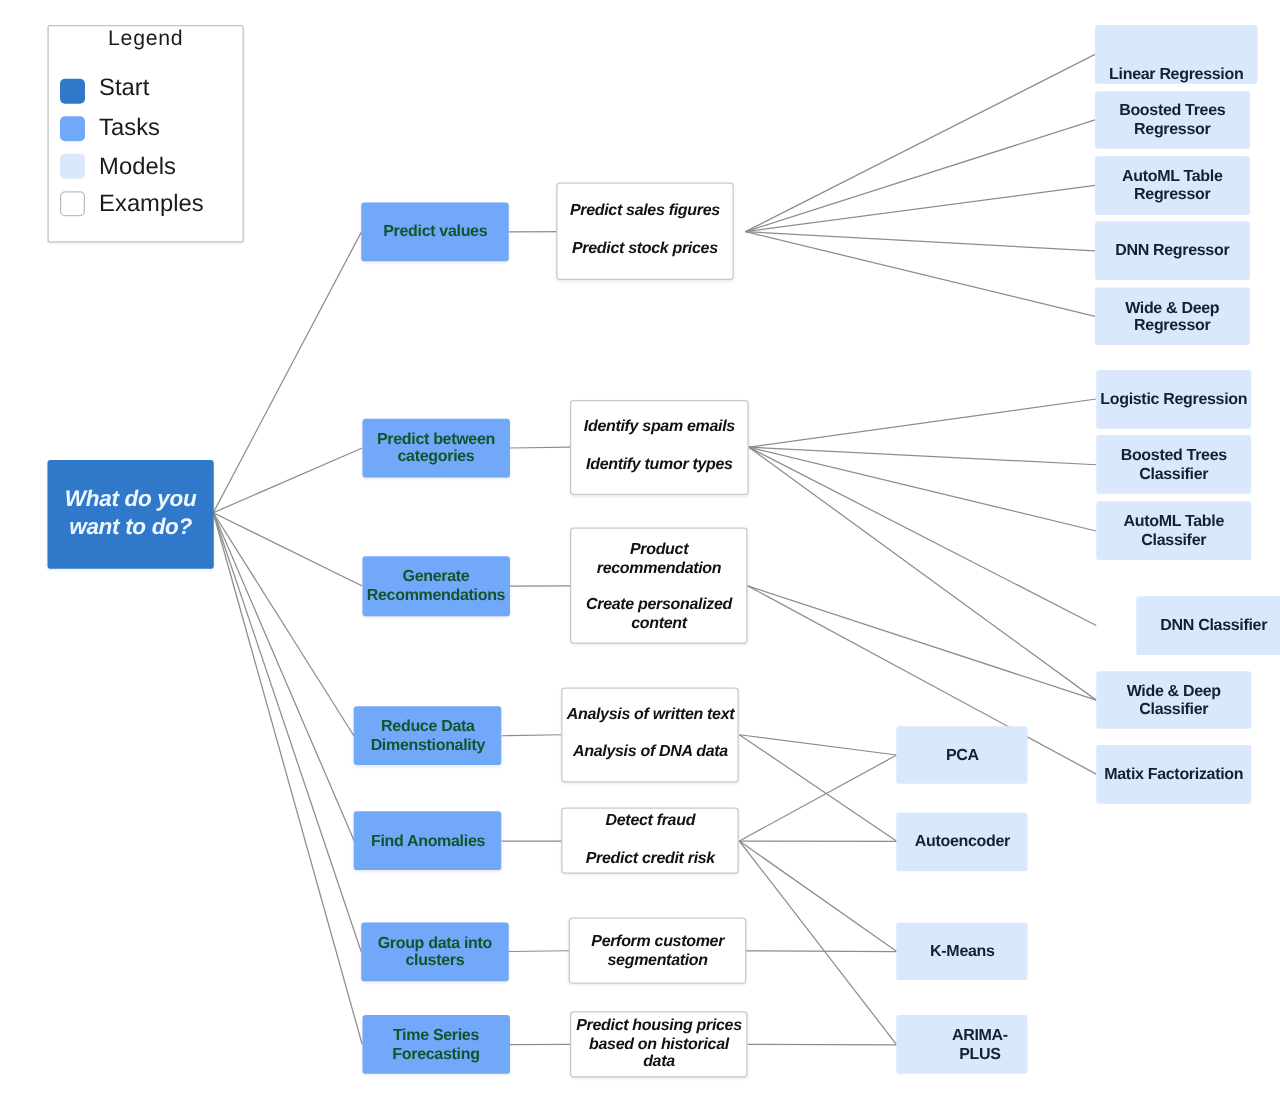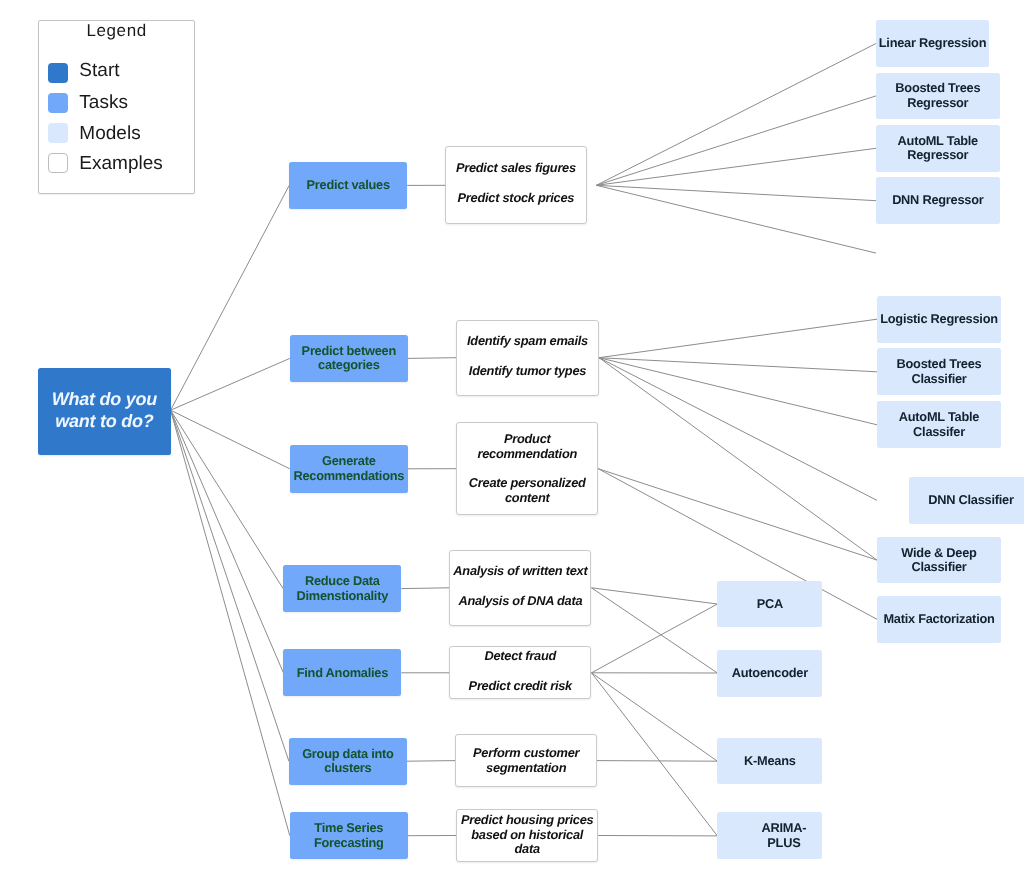--- a/index.html
+++ b/index.html
@@ -184,32 +184,35 @@
     <span class="ex-gap"></span>
     <span class="ex-line" style="width:126px;">Predict credit risk</span>
   </div>
   <div class="node example-node" style="left:455.3px;top:734.0px;width:141.7px;height:53.3px;padding-bottom:0.2px;">
     <span class="ex-line" style="width:138px;">Perform customer segmentation</span>
   </div>
   <div class="node example-node" style="left:456.2px;top:809.0px;width:142.0px;height:52.9px;padding-bottom:1.0px;">
     <span class="ex-line" style="width:138px;">Predict housing prices based on historical data</span>
   </div>
 
-  <div class="node model-node" style="left:876px;top:20.2px;width:113px;height:46.6px;">
+  <div class="node model-node" style="left:876px;top:20.2px;width:130px;height:46.6px;align-items:flex-end;">
     <span class="txt" style="width:120px;">Linear Regression</span>
   </div>
   <div class="node model-node" style="left:876px;top:72.6px;width:123.6px;height:46.6px;">
     <span class="txt" style="width:120px;">Boosted Trees Regressor</span>
   </div>
   <div class="node model-node" style="left:876px;top:125.0px;width:123.6px;height:46.6px;">
     <span class="txt" style="width:120px;">AutoML Table Regressor</span>
   </div>
   <div class="node model-node" style="left:876px;top:177.4px;width:123.6px;height:46.6px;">
     <span class="txt" style="width:120px;">DNN Regressor</span>
   </div>
+  <div class="node model-node" style="left:876px;top:229.8px;width:123.6px;height:46.6px;">
+    <span class="txt" style="width:120px;">Wide &amp; Deep Regressor</span>
+  </div>
   <div class="node model-node" style="left:877px;top:295.8px;width:124px;height:46.8px;">
     <span class="txt" style="width:120px;">Logistic Regression</span>
   </div>
   <div class="node model-node" style="left:877px;top:348.4px;width:124px;height:46.8px;">
     <span class="txt" style="width:120px;">Boosted Trees Classifier</span>
   </div>
   <div class="node model-node" style="left:877px;top:401.4px;width:124px;height:46.8px;">
     <span class="txt" style="width:120px;">AutoML Table Classifer</span>
   </div>
   <div class="node model-node" style="left:909px;top:477.0px;width:124px;height:46.8px;">

